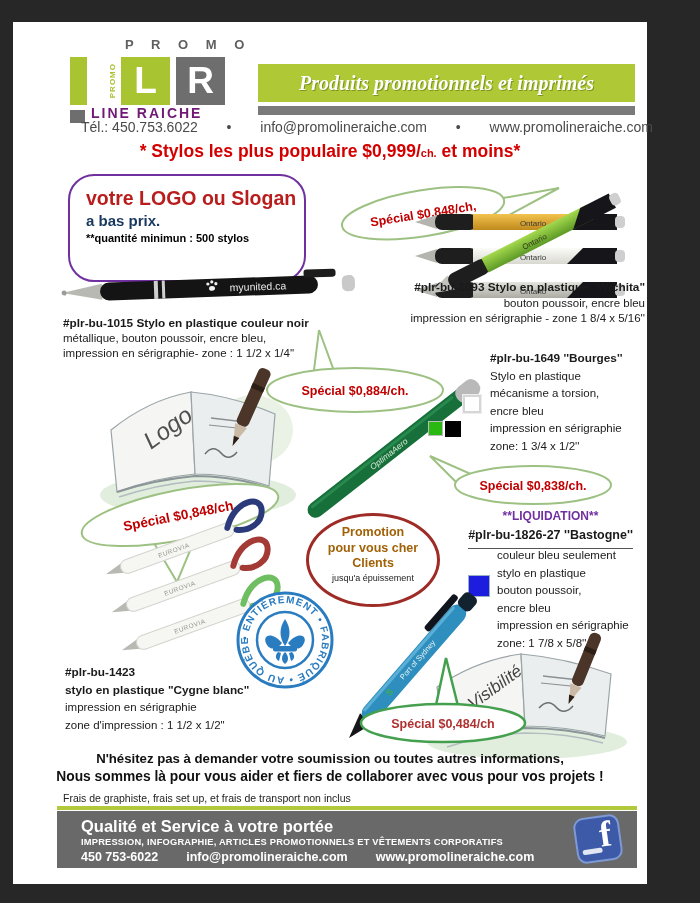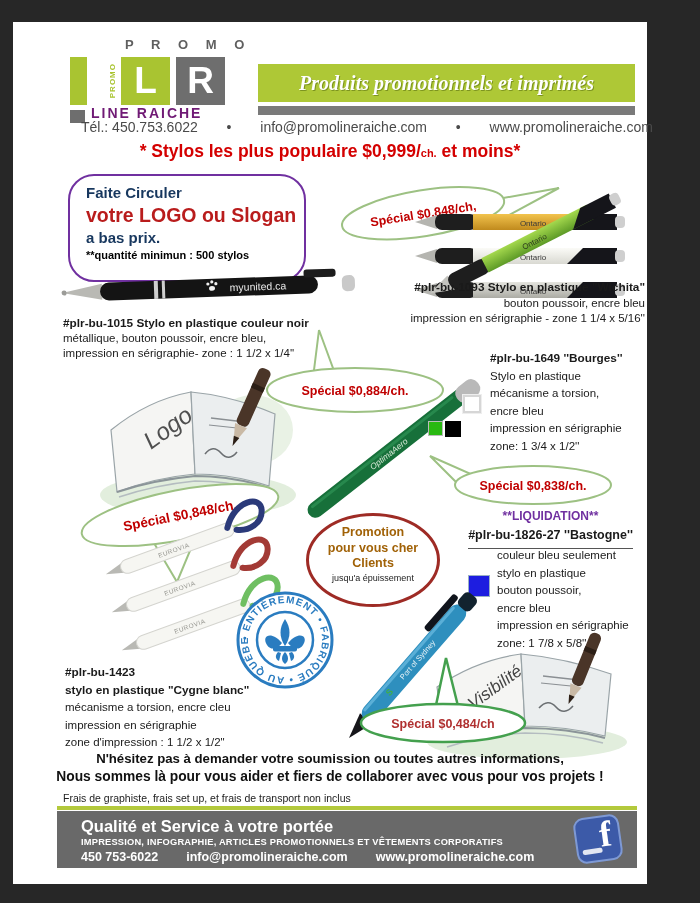--- a/index.html
+++ b/index.html
@@ -111,21 +111,20 @@
     <span>info@promolineraiche.com</span>
     <span>•</span>
     <span>www.promolineraiche.com</span>
   </div>
 
   <div class="abs headline">
     <span>* Stylos  les plus populaire $0,999/</span><span class="small">ch.</span><span> et moins*</span>
   </div>
 
   <div class="abs intro">
-    <div class="l1">Faite Circuler</div>
     <div class="l2">votre LOGO ou Slogan</div>
     <div class="l3">a bas prix.</div>
     <div class="l4">**quantité minimun : 500 stylos</div>
   </div>
 
   <svg class="abs" style="left:318px;top:150px" width="235" height="85">
     <polygon points="150,30 228,16 158,54" fill="#fff" stroke="#9dc183" stroke-width="2"></polygon>
     <g transform="rotate(-9 100 40)">
       <ellipse cx="92" cy="40" rx="82" ry="23" fill="#fff" stroke="#9dc183" stroke-width="2"></ellipse>
       <text x="92" y="45" text-anchor="middle" font-size="12.5" class="bubble-text">Spécial $0,848/ch,</text>
@@ -210,21 +209,21 @@
 
   <div class="abs ptxt p1015">
     <div class="ttl">#plr-bu-1015 Stylo en plastique couleur noir</div>
     <div>métallique, bouton poussoir, encre bleu,</div>
     <div>impression en sérigraphie- zone : 1 1/2  x  1/4''</div>
   </div>
 
   <div class="abs ptxt p1093">
     <div class="ttl">#plr-bu-1093 Stylo en plastique "Wichita"</div>
     <div>bouton poussoir, encre bleu</div>
-    <div>impression en sérigraphie - zone 1 1/4 x 5/16''</div>
+    <div>impression en sérigraphie - zone 1 8/4 x 5/16''</div>
   </div>
 
   <svg class="abs" style="left:250px;top:300px" width="190" height="95">
     <polygon points="48,72 56,8 78,68" fill="#fff" stroke="#9dc183" stroke-width="2"></polygon>
     <ellipse cx="92" cy="68" rx="88" ry="22" fill="#fff" stroke="#9dc183" stroke-width="2"></ellipse>
     <text x="92" y="73" text-anchor="middle" font-size="12.5" class="bubble-text">Spécial $0,884/ch.</text>
   </svg>
 
   <svg class="abs" style="left:80px;top:348px" width="205" height="152" viewBox="0 0 205 152">
     <ellipse cx="105" cy="125" rx="98" ry="22" fill="#e2eedd"></ellipse>
@@ -348,21 +347,20 @@
       <text x="58" y="3.5" font-size="9" font-weight="bold" fill="#3fae49">S</text>
       <text x="104" y="3" text-anchor="middle" font-size="7.5" fill="#e6f2f7">Port of Sydney</text>
       <rect x="132" y="-16" width="46" height="7" rx="3" fill="#10141c"></rect>
       <rect x="172" y="-8" width="17" height="16" rx="5" fill="#12232f"></rect>
     </g>
   </svg>
 
   <div class="abs ptxt p1423">
     <div class="ttl">#plr-bu-1423</div>
     <div class="ttl">stylo en  plastique "Cygne blanc"</div>
-    <div>mécanisme a torsion, encre cleu</div>
     <div>impression en sérigraphie</div>
     <div>zone d'impression : 1 1/2 x 1/2"</div>
   </div>
 
   <svg class="abs" style="left:408px;top:620px" width="212" height="118" viewBox="0 0 212 118">
     <ellipse cx="106" cy="100" rx="100" ry="17" fill="#e2eedd"></ellipse>
     <path d="M16,45 Q55,18 100,12 L104,84 Q60,88 24,100 Z" fill="#f5f5f3" stroke="#9aa4a8" stroke-width="1.2"></path>
     <path d="M100,12 Q145,16 190,32 L184,94 Q145,84 104,84 Z" fill="#ebeeef" stroke="#9aa4a8" stroke-width="1.2"></path>
     <path d="M24,100 Q62,88 104,86 Q146,86 184,96" fill="none" stroke="#8b9499" stroke-width="2"></path>
     <path d="M26,105 Q64,93 104,91 Q146,91 182,101" fill="none" stroke="#b4bcc0" stroke-width="1.5"></path>

